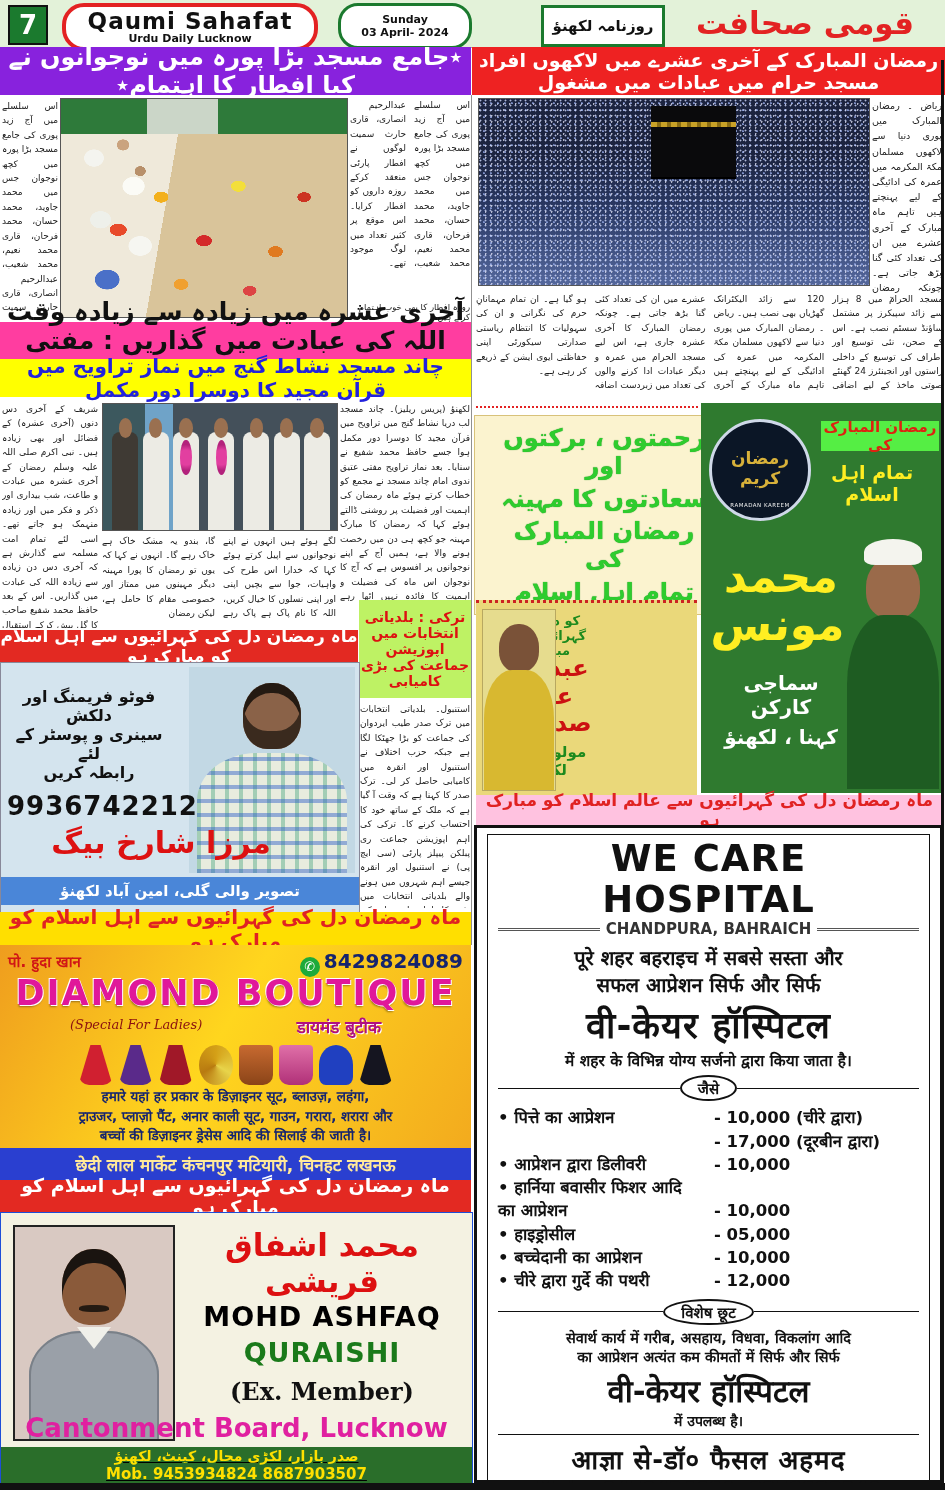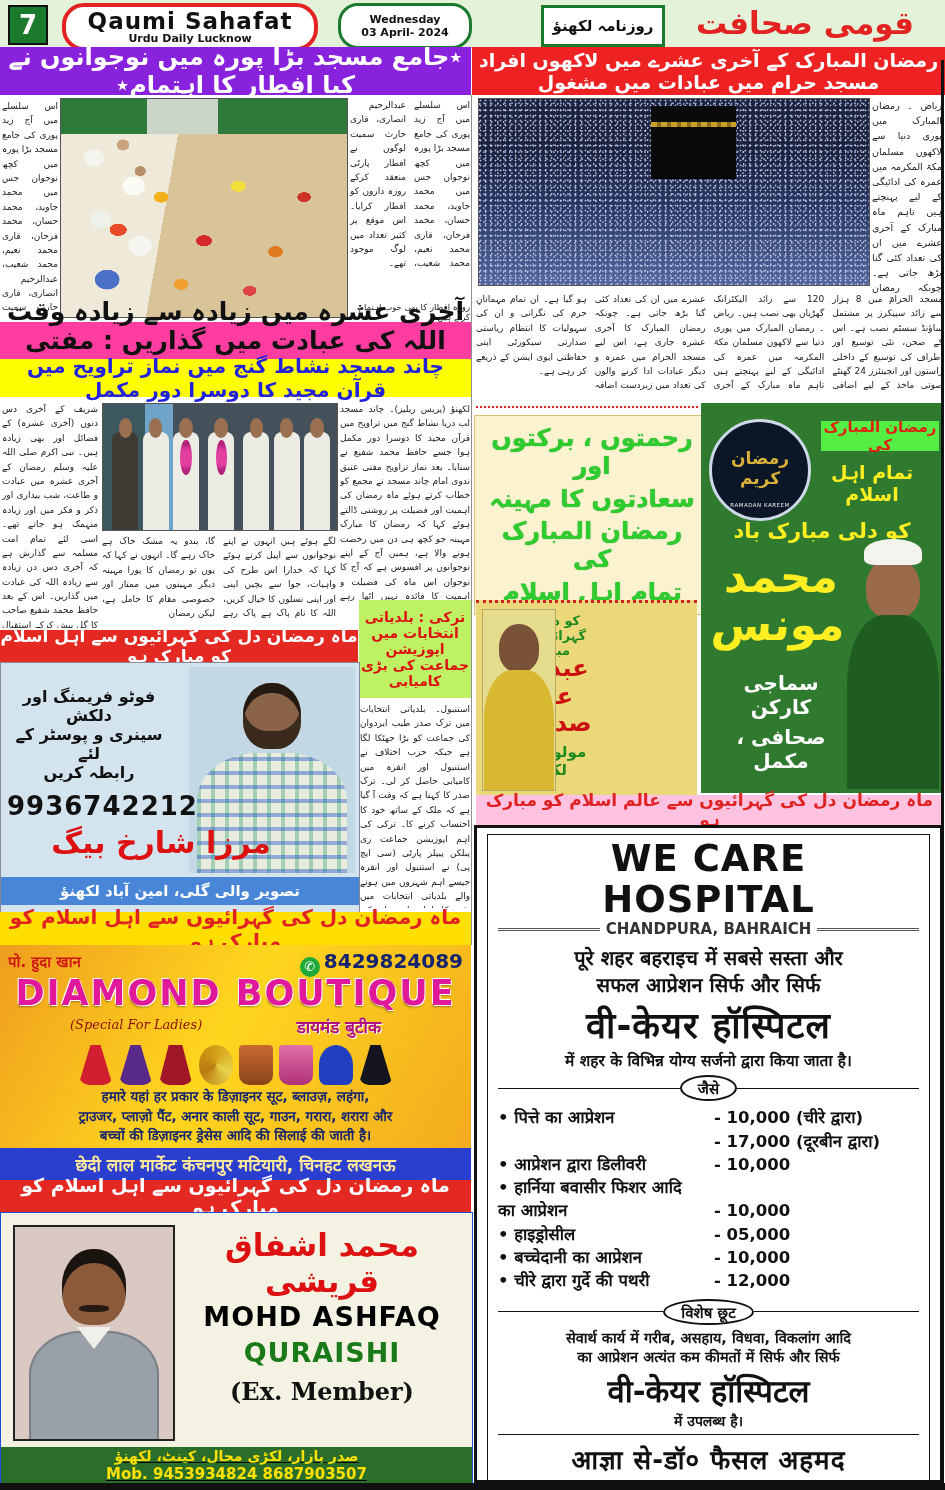--- a/index.html
+++ b/index.html
@@ -74,21 +74,21 @@
   .fig.dark{background:#3f3a34;}
   .fig .garl{position:absolute;left:28%;top:8%;width:44%;height:36%;
      background:radial-gradient(circle,#e23fa0 40%,#b3227c 70%);border-radius:50%;}
   
   .portrait{position:relative;overflow:hidden;}
   .portrait .head{position:absolute;left:50%;transform:translateX(-50%);border-radius:48% 48% 42% 42%;}
   .portrait .body{position:absolute;left:50%;transform:translateX(-50%);border-radius:40% 40% 0 0;}
 
   
   .creambox{left:474px;top:415px;width:226px;height:186px;background:#fbf3cf;border:1px solid #d8c27a;
-            flex-direction:column;justify-content:space-around;padding:6px 4px;}
+            flex-direction:column;justify-content:space-around;padding:6px 16px;}
   .creambox div{color:#2ecc2e;font-size:24px;font-weight:bold;text-shadow:0 0 1px #1a8a1a;}
 
   
   .munis{left:701px;top:403px;width:242px;height:390px;background:#2f7a2f;}
   .munis .chip{position:absolute;right:4px;top:18px;width:118px;height:30px;background:#55ee44;
      color:#dd2211;font-size:15px;font-weight:bold;}
   .munis .logo{position:absolute;left:8px;top:16px;width:96px;height:96px;background:#0b1626;
      border-radius:50%;border:3px solid #cfd8e8;}
   .munis .logo .ar{position:absolute;left:0;top:26px;width:100%;text-align:center;color:#d8b13a;
      font-size:17px;font-weight:bold;}
@@ -195,21 +195,21 @@
 
 <div class="page">
 
   <div class="abs masthead">
     <div class="abs pagenum ctr">7</div>
     <div class="abs paperbox ctr">
       <div class="papername">Qaumi Sahafat</div>
       <div class="papersub">Urdu Daily Lucknow</div>
     </div>
     <div class="abs datebox ctr">
-      <div>Wednesday</div>
+      <div>Sunday</div>
       <div>03  April-  2024</div>
     </div>
     <div class="abs edbox ctr urdu">روزنامہ لکھنؤ</div>
     <div class="abs masturdu ctr urdu">قومی صحافت</div>
   </div>
 
   <div class="abs bar bar-purple ctr urdu">٭جامع مسجد بڑا پورہ میں نوجوانوں نے کیا افطار کا اہتمام٭</div>
   <div class="abs bar bar-red ctr urdu">رمضان المبارک کے آخری عشرے میں لاکھوں افراد مسجد حرام میں عبادات میں مشغول</div>
 
   <div class="abs urdu bodytxt" style="left:2px;top:99px;width:56px;height:218px;">اس سلسلے میں آج زید پوری کی جامع مسجد بڑا پورہ میں کچھ نوجوان جس میں محمد جاوید، محمد حسان، محمد فرحان، قاری محمد نعیم، محمد شعیب، عبدالرحیم انصاری، قاری حارث سمیت لوگوں نے افطار پارٹی منعقد کرکے روزہ داروں کو افطار کرایا۔ اس موقع پر کثیر تعداد میں لوگ موجود تھے۔</div>
@@ -260,24 +260,23 @@
     <div>تمام اہل اسلام</div>
   </div>
 
   <div class="abs munis">
     <div class="logo">
       <div class="ar urdu">رمضان كريم</div>
       <div class="en">RAMADAN KAREEM</div>
     </div>
     <div class="chip ctr urdu">رمضان المبارک کی</div>
     <div class="y1 urdu">تمام اہل اسلام</div>
-    <div class="y2 urdu">کو دلی مبارک باد</div>
     <div class="name urdu">محمد مونس</div>
     <div class="r1 urdu">سماجی کارکن</div>
-    <div class="r2 urdu">صحافی ، مکمل</div>
+    <div class="r2 urdu">کہنا ، لکھنؤ</div>
     <div class="mport portrait">
       <span class="head" style="top:26px;width:54px;height:62px;background:#9a6a4a;"></span>
       <span class="abs" style="left:50%;transform:translateX(-50%);top:8px;width:58px;height:26px;background:#f4f4ee;border-radius:50% 50% 20% 20%;"></span>
       <span class="body" style="top:84px;width:92px;height:174px;background:#1e5c22;"></span>
     </div>
   </div>
 
   <div class="abs sidd">
     <div class="g1 urdu">کو دلی کی گہرائیوں سے مبارکباد</div>
     <div class="nm urdu">عبداللہ علی صدیقی</div>
@@ -339,20 +338,21 @@
     <div class="qport portrait">
       <span class="head" style="top:22px;width:64px;height:76px;background:#8a5a3a;box-shadow:inset 0 14px 0 #1a1410;"></span>
       <span class="abs" style="left:50%;transform:translateX(-50%);top:78px;width:30px;height:7px;background:#241a12;border-radius:40%;"></span>
       <span class="body" style="top:104px;width:130px;height:110px;background:#9aa0a8;box-shadow:inset 0 0 0 2px #7a8088;"></span>
       <span class="abs" style="left:50%;transform:translateX(-50%);top:100px;width:34px;height:22px;background:#f0f0ea;clip-path:polygon(0 0,100% 0,50% 100%);"></span>
     </div>
     <div class="nmu urdu">محمد اشفاق قریشی</div>
     <div class="en1">MOHD ASHFAQ</div>
     <div class="en2">QURAISHI</div>
     <div class="exm">(Ex. Member)</div>
+    <div class="board">Cantonment Board, Lucknow</div>
     <div class="gstrip">
       <div class="a urdu">صدر بازار، لکڑی محال، کینٹ، لکھنؤ</div>
       <div class="b">Mob. 9453934824 8687903507</div>
     </div>
   </div>
 
   <div class="abs hosp">
     <div class="inner">
       <div class="h-title">WE CARE HOSPITAL</div>
       <div class="h-loc">

